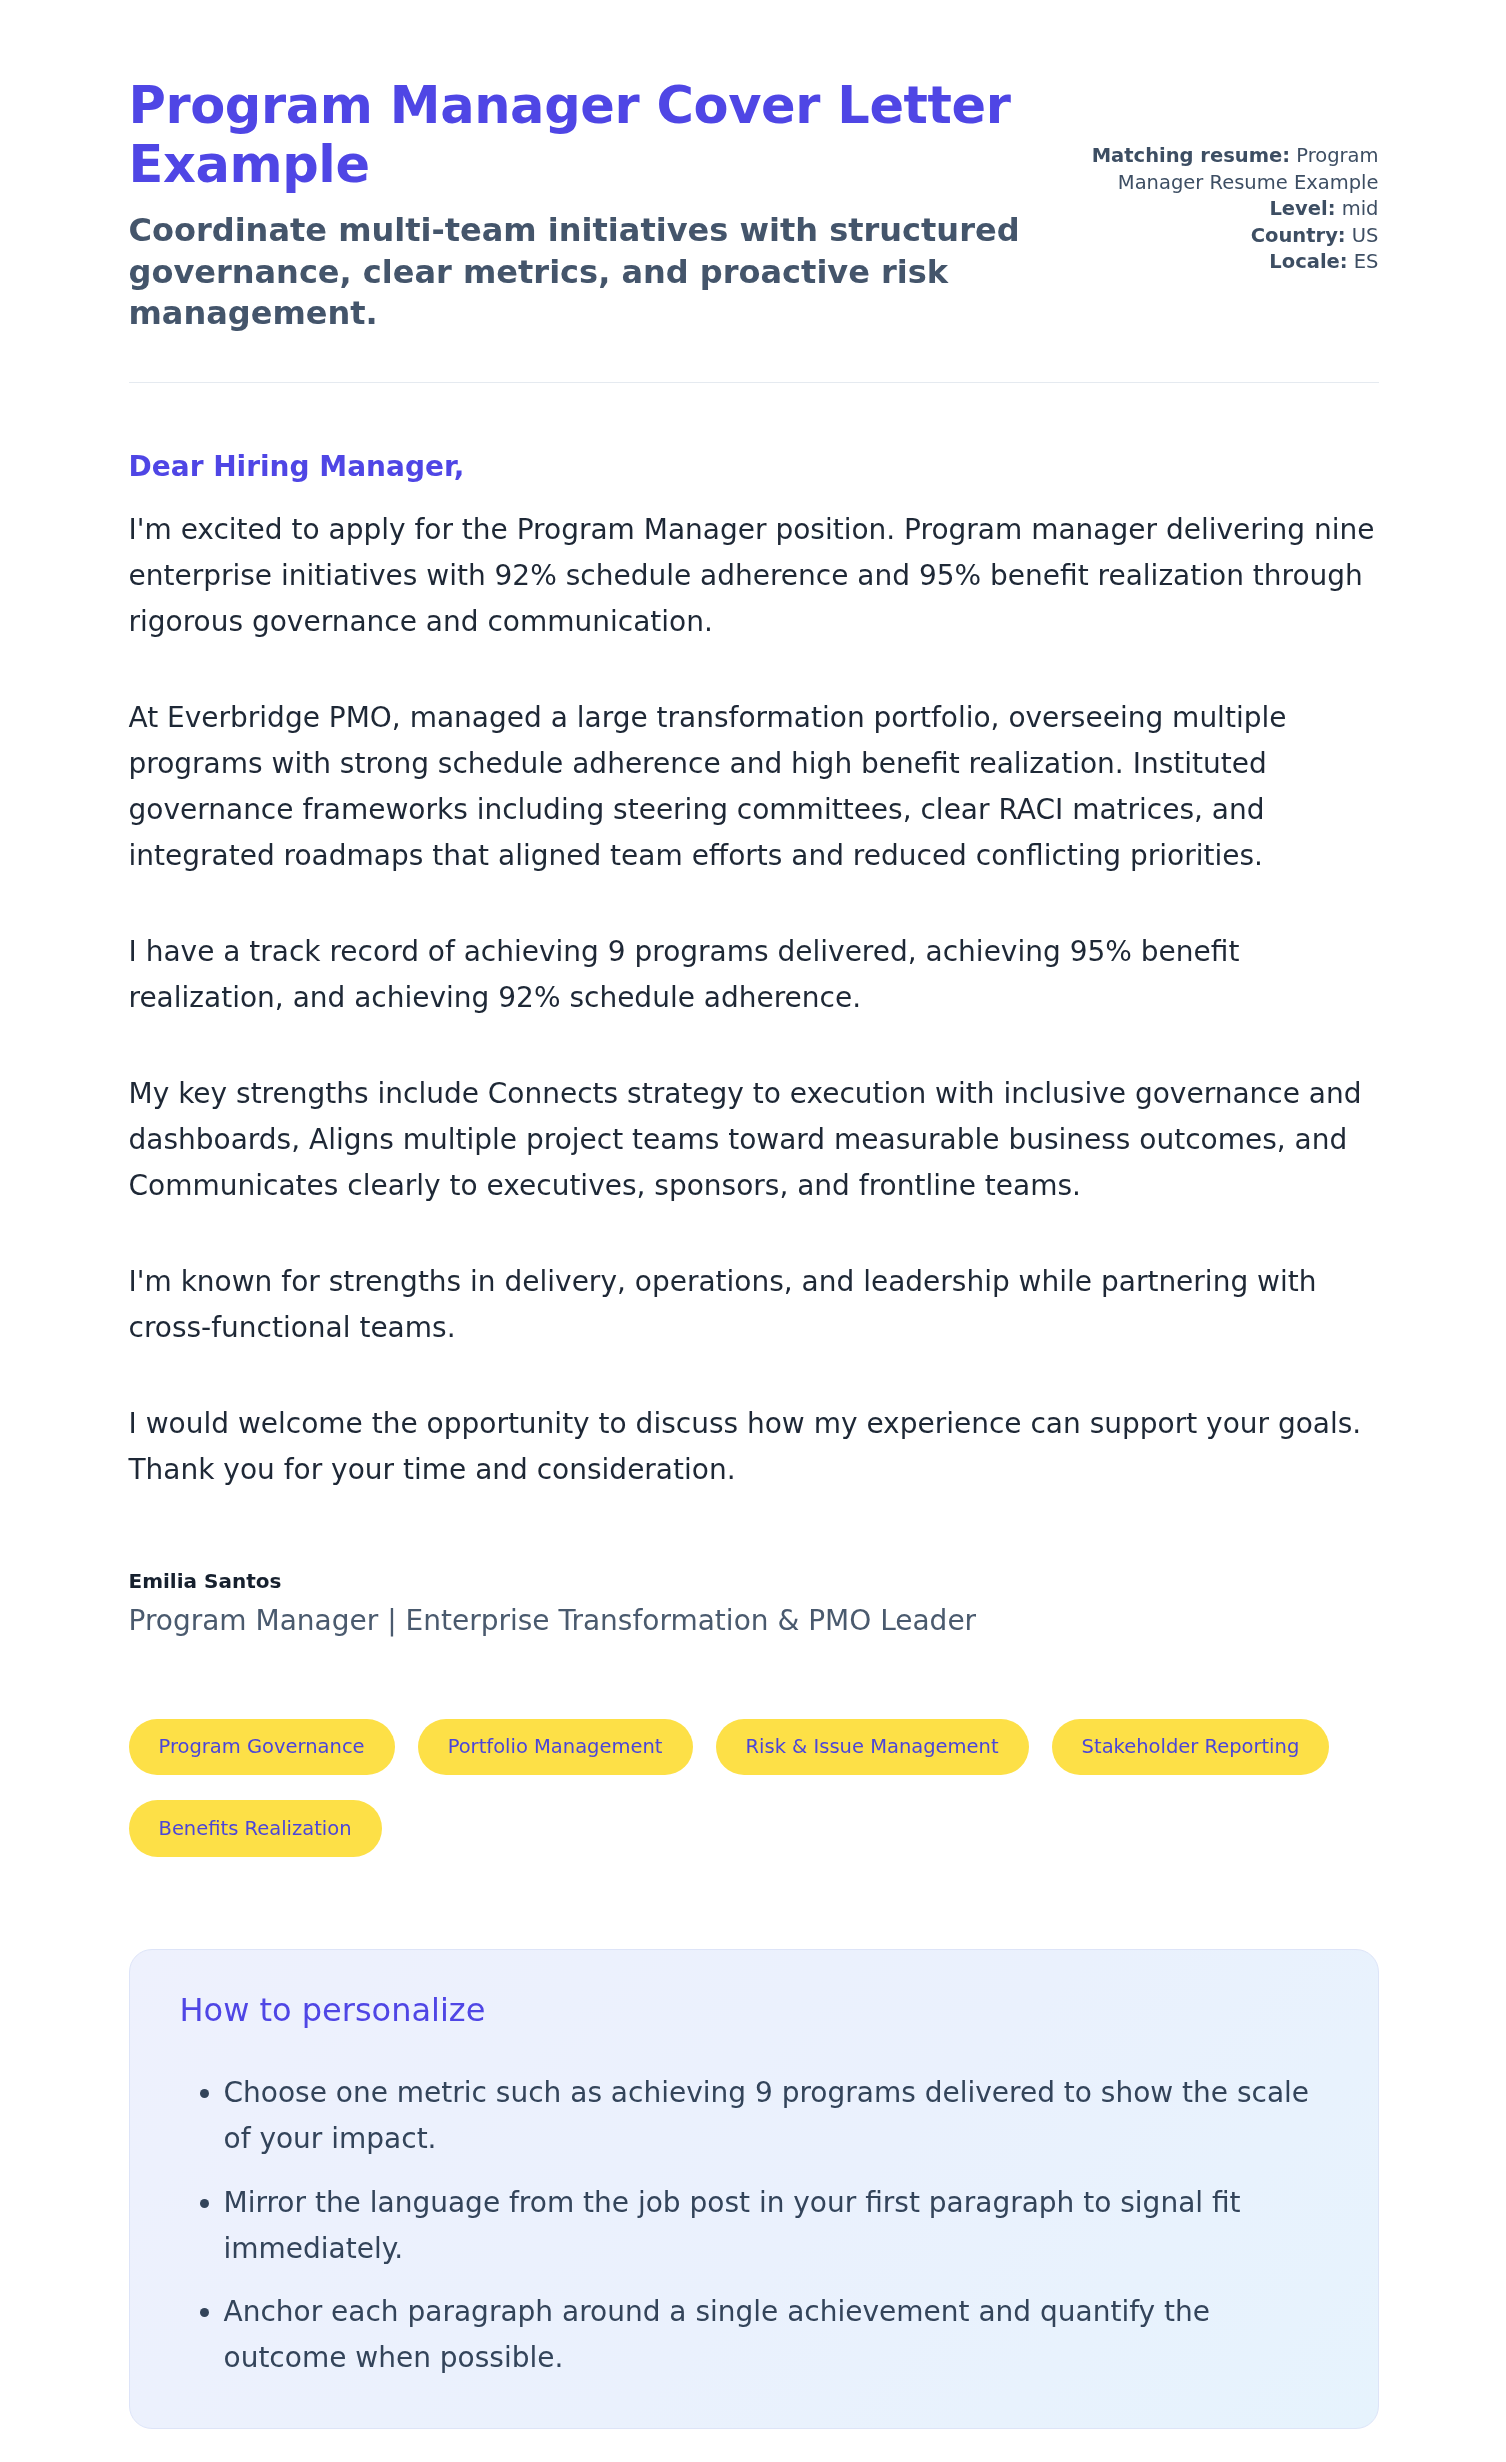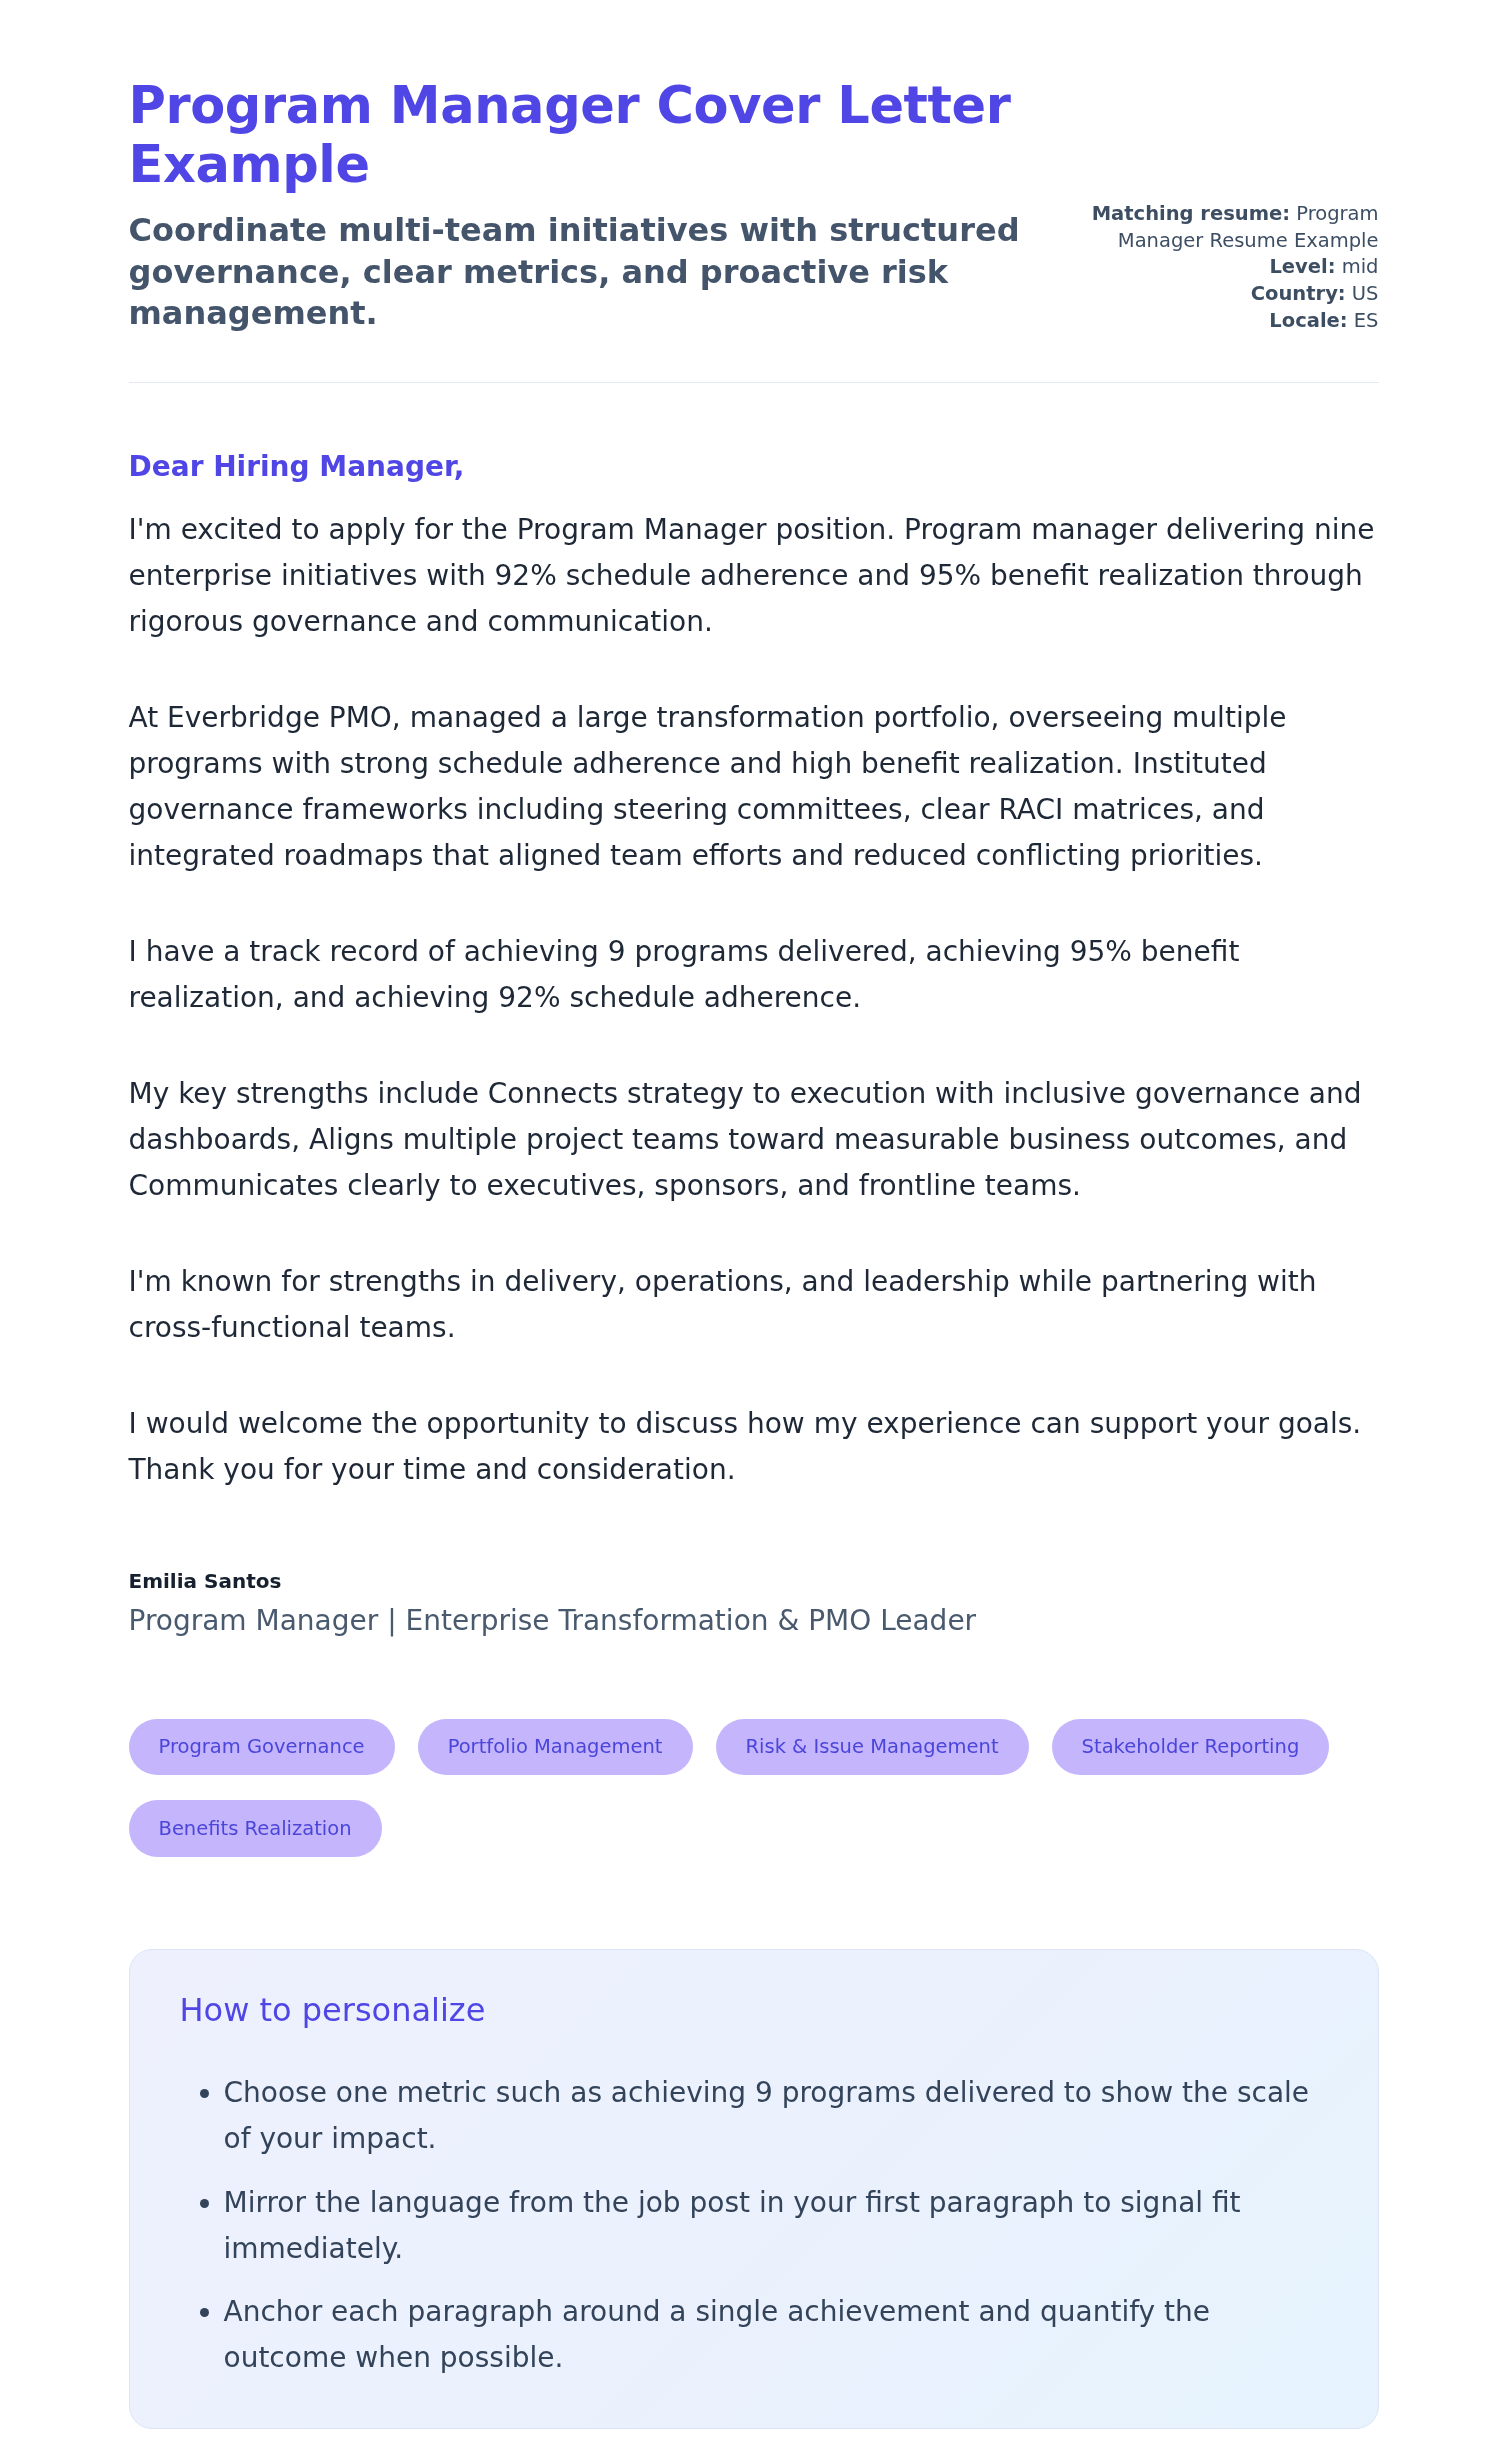--- a/index.html
+++ b/index.html
@@ -5,21 +5,21 @@
   html, body { margin:0; padding:0; background:#ffffff; }
   body {
     width:1507px; height:2462px; overflow:hidden;
     font-family:"DejaVu Sans","Liberation Sans",sans-serif;
     color:#1e2836;
     -webkit-font-smoothing:antialiased;
   }
   .page { width:1250px; margin:0 auto; padding-top:76px; }
 
   
-  .header { display:flex; justify-content:space-between; align-items:flex-end; }
+  .header { display:flex; justify-content:space-between; align-items:center; }
   .title-block { width:948px; }
   .page-title {
     margin:0 0 16px 0; font-size:51px; line-height:1.16; font-weight:700;
     color:#4f46e5; letter-spacing:-0.4px;
   }
   .page-subtitle {
     margin:0; font-size:32px; line-height:1.29; font-weight:700;
     color:#44556b; max-width:913px;
   }
   .meta {
@@ -35,21 +35,21 @@
   .greeting { margin:0 0 24px 0; font-size:28px; font-weight:700; color:#4f46e5; }
   .para { margin:0 0 50px 0; font-size:28px; line-height:46px; color:#1e2836; }
 
   .signature { margin-top:76px; }
   .sig-name { margin:0 0 10.6px 0; font-size:20px; font-weight:700; color:#16202e; }
   .sig-role { margin:0; font-size:28px; color:#4a5a6e; }
 
   
   .tags { margin-top:82px; display:flex; flex-wrap:wrap; gap:25px 23px; }
   .tag {
-    display:inline-block; background:#c4b5fd; color:#4b46d9;
+    display:inline-block; background:#fde047; color:#4b46d9;
     font-size:19.5px; line-height:1; padding:18.6px 30px; border-radius:885px;
     cursor:pointer;
   }
 
   
   .tip-box {
     margin-top:92px;
     background:linear-gradient(135deg,#eef1fd 0%,#eaf1fd 55%,#e6f3fd 100%);
     border:1.8px solid #dde4f8;
     border-radius:23px;

